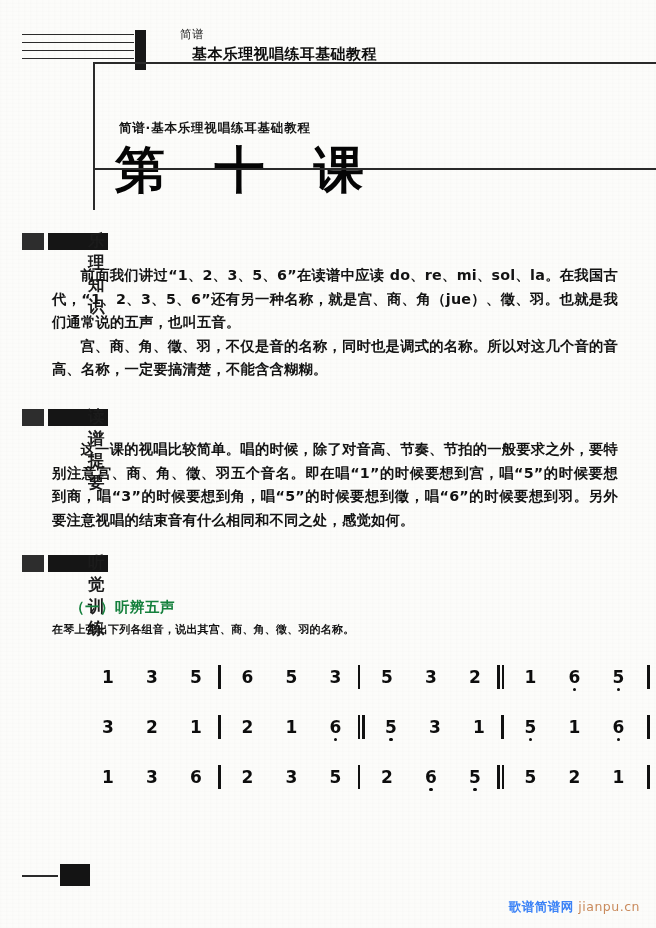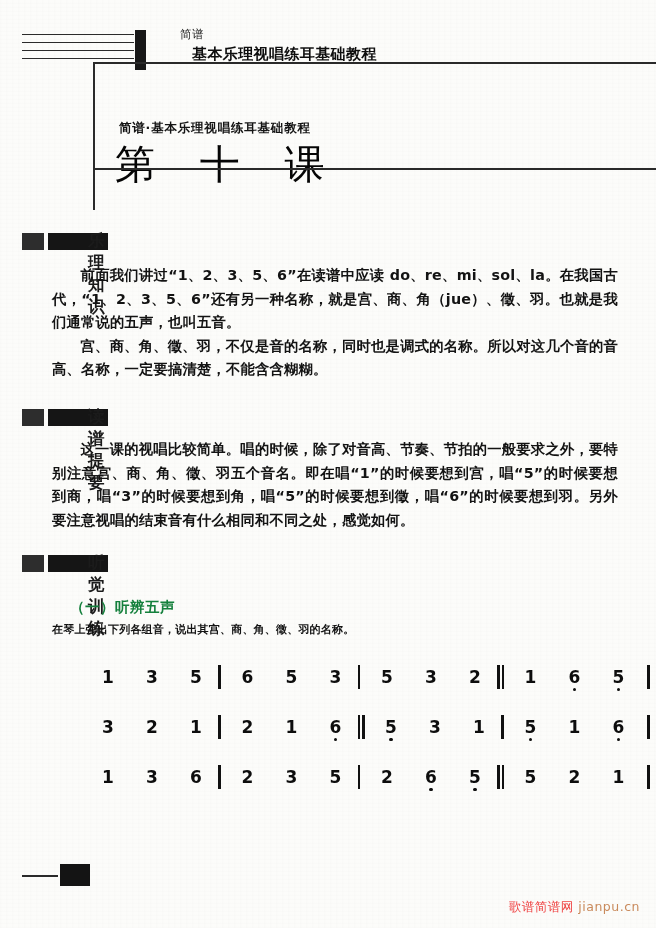--- a/index.html
+++ b/index.html
@@ -29,21 +29,21 @@
   .runhead .t1{position:absolute;left:130px;top:-1px;font-size:11.5px;letter-spacing:.5px;color:#1a1a1a;
                font-family:"DejaVu Sans","Liberation Sans",sans-serif;margin-left:28px;}
   .runhead .t2{position:absolute;left:130px;top:17px;font-size:15px;font-weight:bold;letter-spacing:.4px;color:#0e0e0e;margin-left:40px;}
 
   
   .titlebox{position:absolute;left:45px;top:62px;width:597px;height:108px;margin-left:48px;}
   .titlebox .hr-top{position:absolute;left:0;top:0;width:597px;height:1.5px;background:#2a2a2a;}
   .titlebox .hr-bot{position:absolute;left:0;bottom:0;width:597px;height:2px;background:#2a2a2a;}
   .titlebox .vr{position:absolute;left:0;top:0;width:1.5px;height:148px;background:#2a2a2a;}
   .titlebox .kicker{position:absolute;left:26px;top:58px;font-size:12.5px;font-weight:bold;letter-spacing:.8px;color:#141414;}
-  .titlebox .lesson{position:absolute;left:22px;top:75px;font-size:40px;font-weight:normal;letter-spacing:16px;color:#050505;
+  .titlebox .lesson{position:absolute;left:22px;top:75px;font-size:50px;font-weight:bold;letter-spacing:16px;color:#050505;
                     font-family:"DejaVu Sans","Liberation Sans",sans-serif;}
 
   
   .sec{position:absolute;left:22px;height:22px;}
   .sec .b1{position:absolute;left:0;top:1px;width:22px;height:17px;background:#2d2d2d;}
   .sec .b2{position:absolute;left:26px;top:1px;width:60px;height:17px;background:#151515;}
   .sec .lbl{position:absolute;left:66px;top:-2px;font-size:16.5px;font-weight:bold;letter-spacing:1px;color:#1b1b1b;}
 
   
   .body{position:absolute;left:52px;width:566px;font-size:14.3px;line-height:23.5px;
@@ -67,21 +67,21 @@
                    width:3.2px;height:3.2px;border-radius:50%;background:#0d0d0d;}
   .endbar{display:inline-block;width:2.5px;height:24px;background:#111;position:relative;margin-left:2px;}
   .endbar::after{content:"";position:absolute;left:4.5px;top:0;width:2.5px;height:24px;background:#111;}
 
   
   .foot{position:absolute;left:22px;bottom:42px;width:200px;height:22px;}
   .foot .rule{position:absolute;left:0;top:11px;width:36px;height:1.6px;background:#2a2a2a;}
   .foot .blk{position:absolute;left:38px;top:0;width:30px;height:22px;background:#141414;}
 
   .watermark{position:absolute;right:16px;bottom:12px;font-size:12.5px;letter-spacing:.5px;}
-  .watermark .cn{color:#ef4444;font-weight:normal;}
+  .watermark .cn{color:#3b82f6;font-weight:bold;}
   .watermark .en{color:#c98a5c;font-family:"DejaVu Sans","Liberation Sans",sans-serif;}
 </style>
 </head>
 <body>
 
 <div class="paper"></div>
 
 <div class="sheet">
 
   <div class="runhead">

